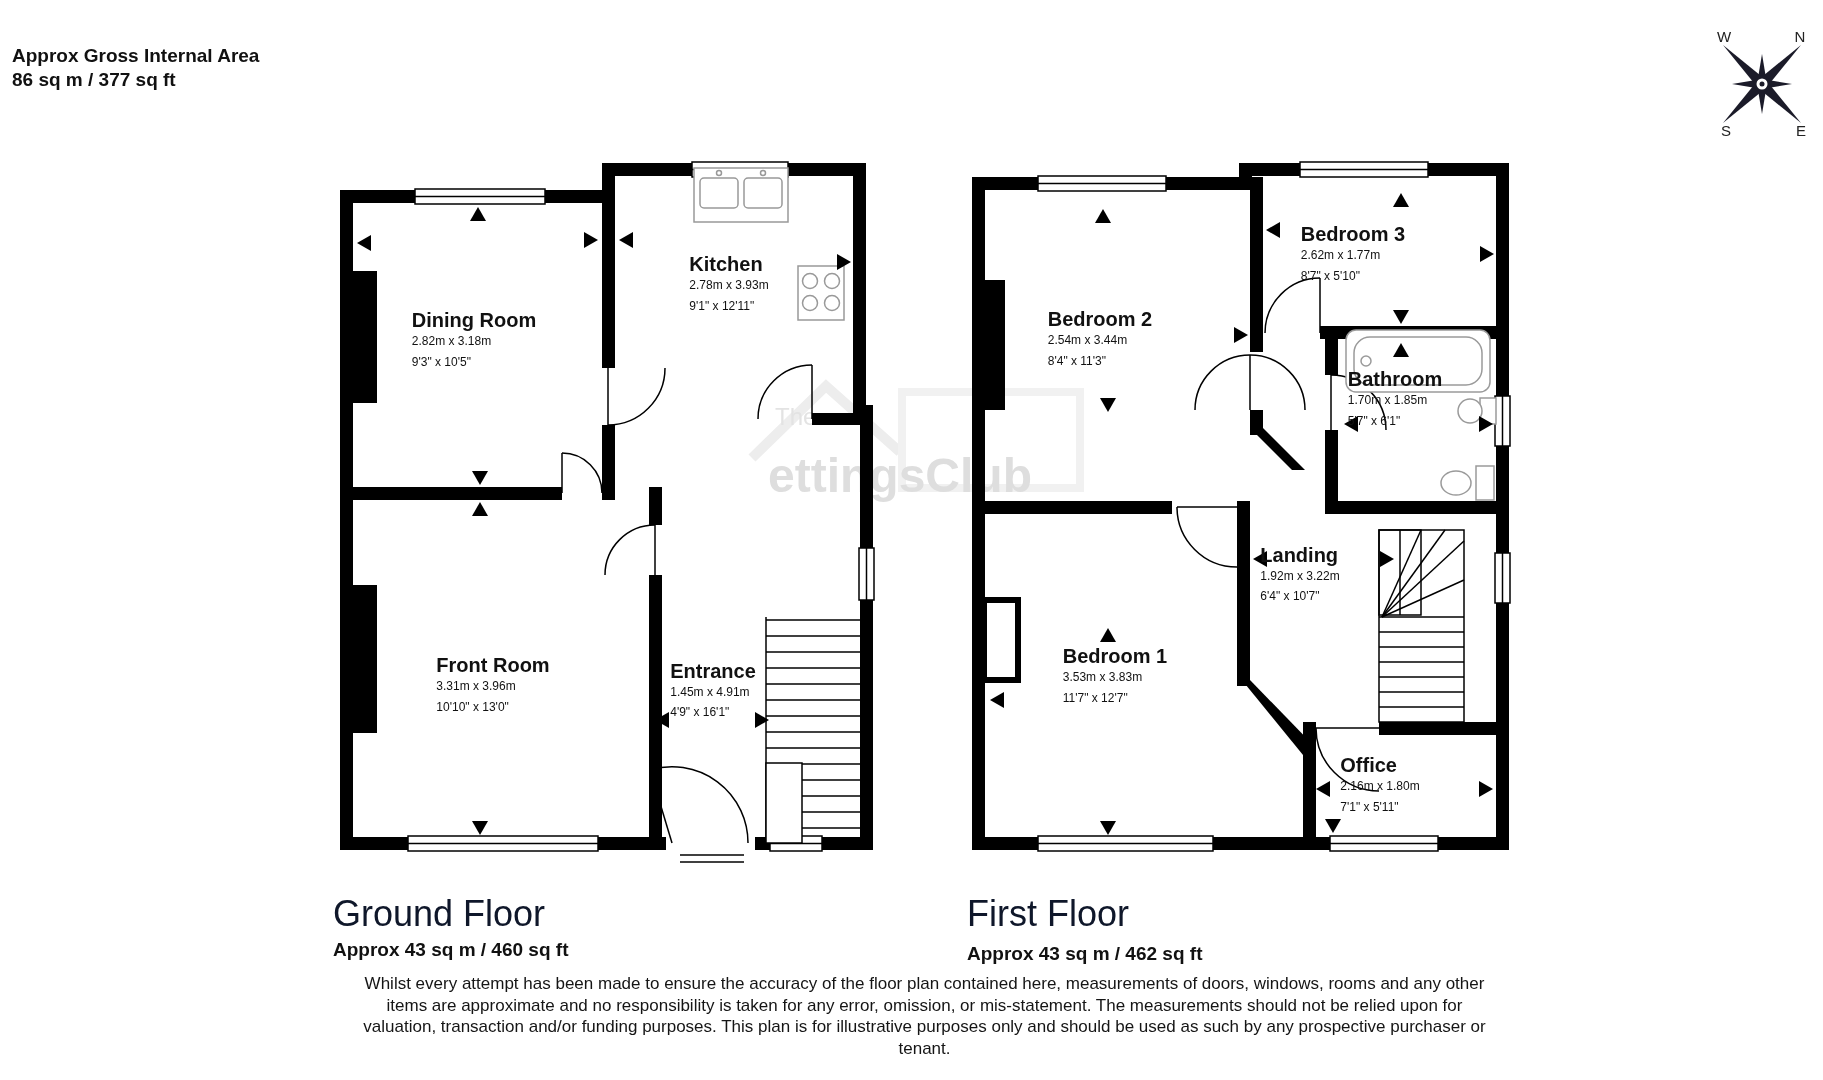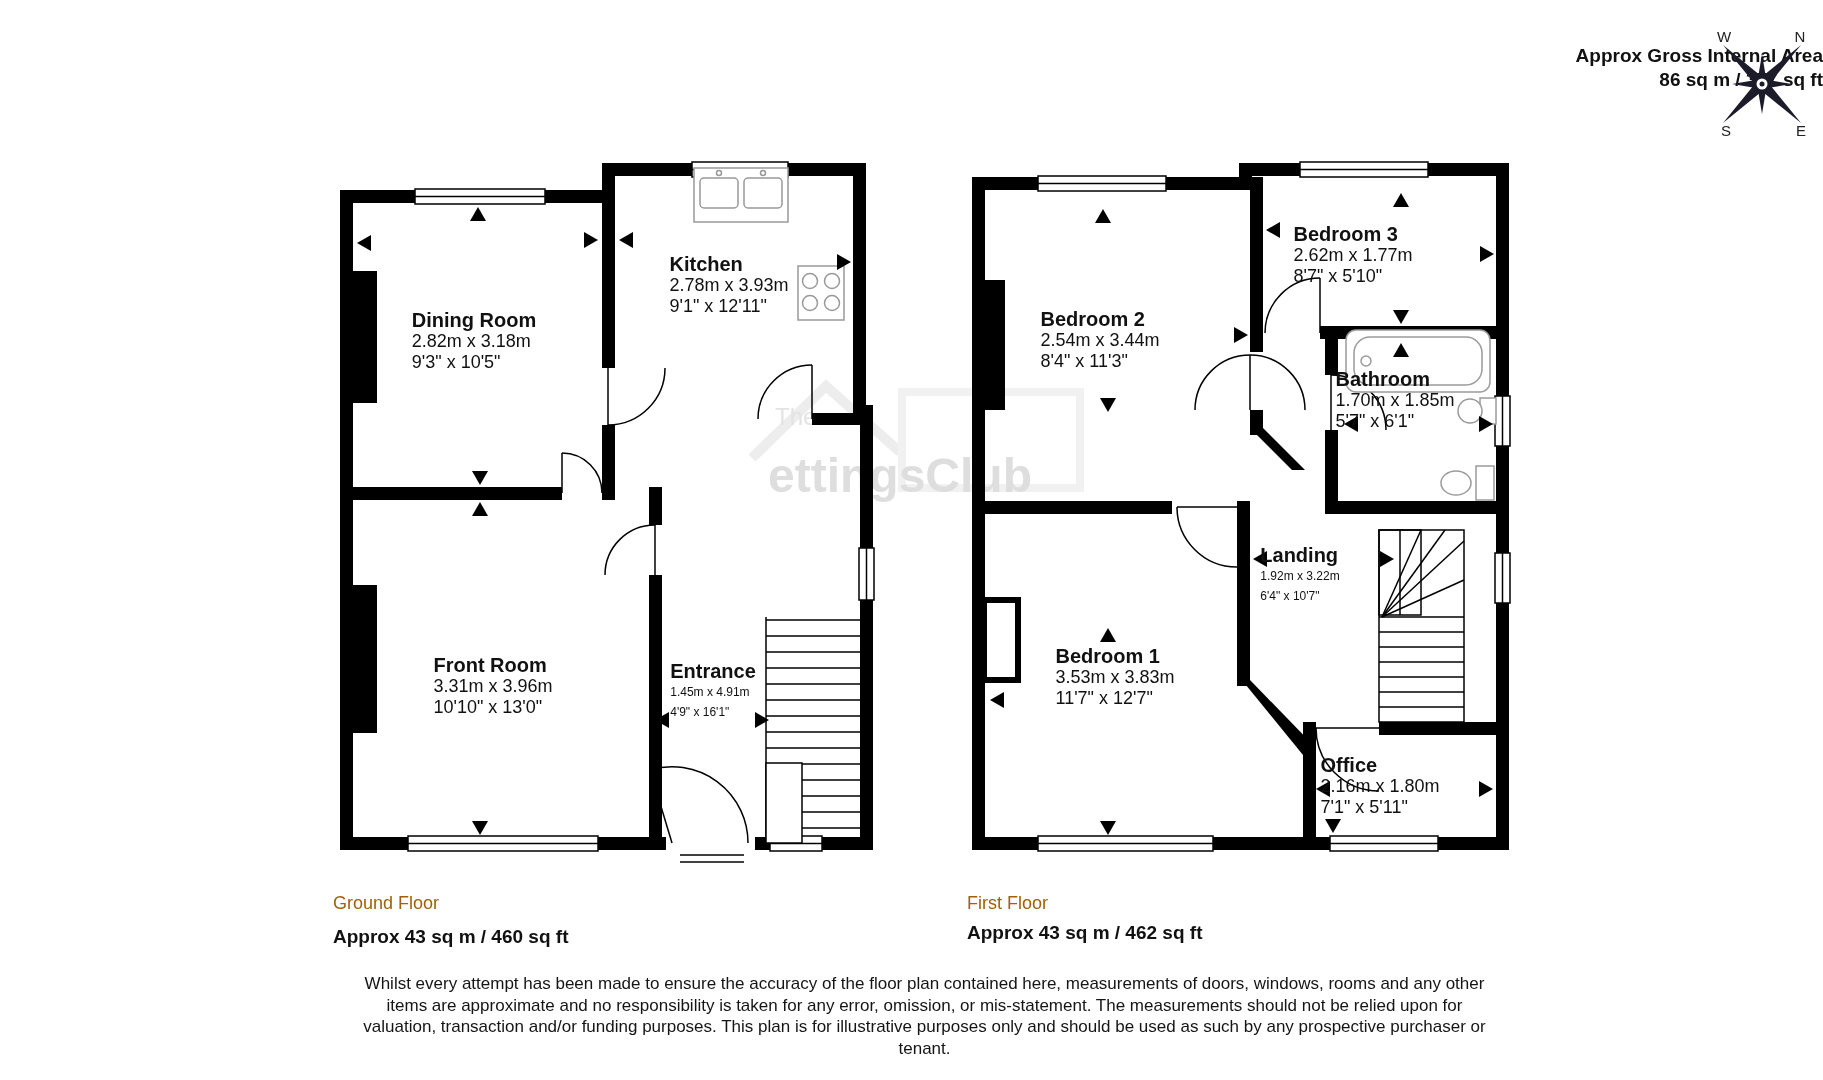--- a/index.html
+++ b/index.html
@@ -1,26 +1,26 @@
 <!DOCTYPE html>
 <html><head>
 <meta charset="utf-8">
 <style>
   html,body{margin:0;padding:0;background:#fff;}
   .canvas{position:relative;width:1823px;height:1080px;background:#fff;overflow:hidden;
           font-family:"Liberation Sans","DejaVu Sans",sans-serif;color:#111;}
   .abs{position:absolute;}
-  .hdr{left:12px;right:0;top:44px;text-align:right;font-size:19px;font-weight:bold;line-height:24px;}
+  .hdr{left:12px;right:0;top:44px;text-align:left;font-size:19px;font-weight:bold;line-height:24px;}
   .plan-svg{left:0;top:0;width:1823px;height:1080px;}
   .room-label{transform:translate(-50%,-50%);text-align:left;white-space:nowrap;line-height:21px;}
   .room-label .rname{display:block;font-size:20px;font-weight:bold;}
-  .room-label .rdim{display:block;font-size:18px;}
+  .room-label .rdim{display:block;font-size:12px;}
   .room-label.sm .rname{font-size:20px;}
   .room-label.sm .rdim{font-size:12px;line-height:20px;}
-  .floor-name{font-size:18px;font-weight:400;color:#a16207;}
+  .floor-name{font-size:36px;font-weight:400;color:#0f172a;}
   .floor-area{font-size:19px;font-weight:bold;}
   .disclaimer{left:50%;transform:translateX(-50%);width:1130px;top:973px;text-align:center;
               font-size:17px;line-height:21.5px;font-weight:400;color:#151515;margin-left:13px;}
 </style>
 </head>
 <body>
 
 <div class="canvas">
 
   <div class="abs hdr">
@@ -311,21 +311,21 @@
     <span class="rdim">11'7" x 12'7"</span>
   </div>
   <div class="abs room-label" style="left:1380px;top:786px">
     <span class="rname">Office</span>
     <span class="rdim">2.16m x 1.80m</span>
     <span class="rdim">7'1" x 5'11"</span>
   </div>
 
   <div class="abs" style="left:333px;top:893px">
     <div class="floor-name">Ground Floor</div>
-    <div class="floor-area" style="margin-top:12px">Approx 43 sq m / 460 sq ft</div>
+    <div class="floor-area" style="margin-top:4px">Approx 43 sq m / 460 sq ft</div>
   </div>
   <div class="abs" style="left:967px;top:893px">
     <div class="floor-name">First Floor</div>
     <div class="floor-area" style="margin-top:8px">Approx 43 sq m / 462 sq ft</div>
   </div>
 
   <div class="abs disclaimer">Whilst every attempt has been made to ensure the accuracy of the floor plan contained here, measurements of doors, windows, rooms and any other items are approximate and no responsibility is taken for any error, omission, or mis-statement. The measurements should not be relied upon for valuation, transaction and/or funding purposes. This plan is for illustrative purposes only and should be used as such by any prospective purchaser or tenant.</div>
 
 </div>
 

